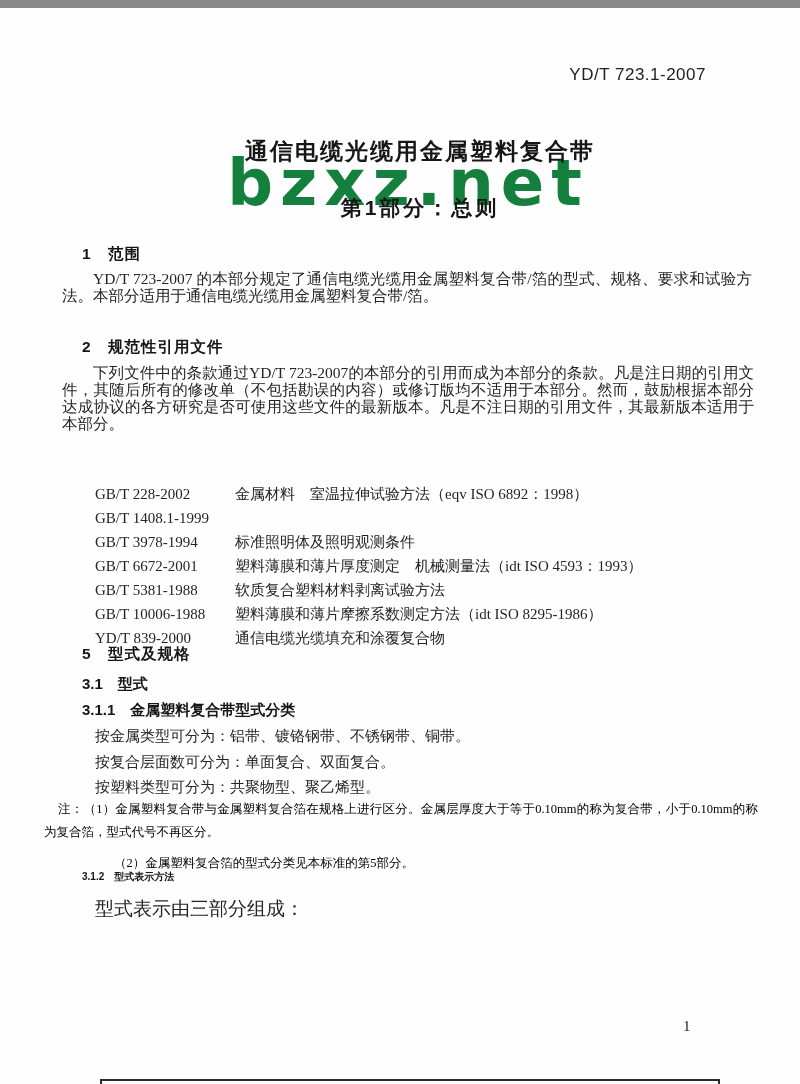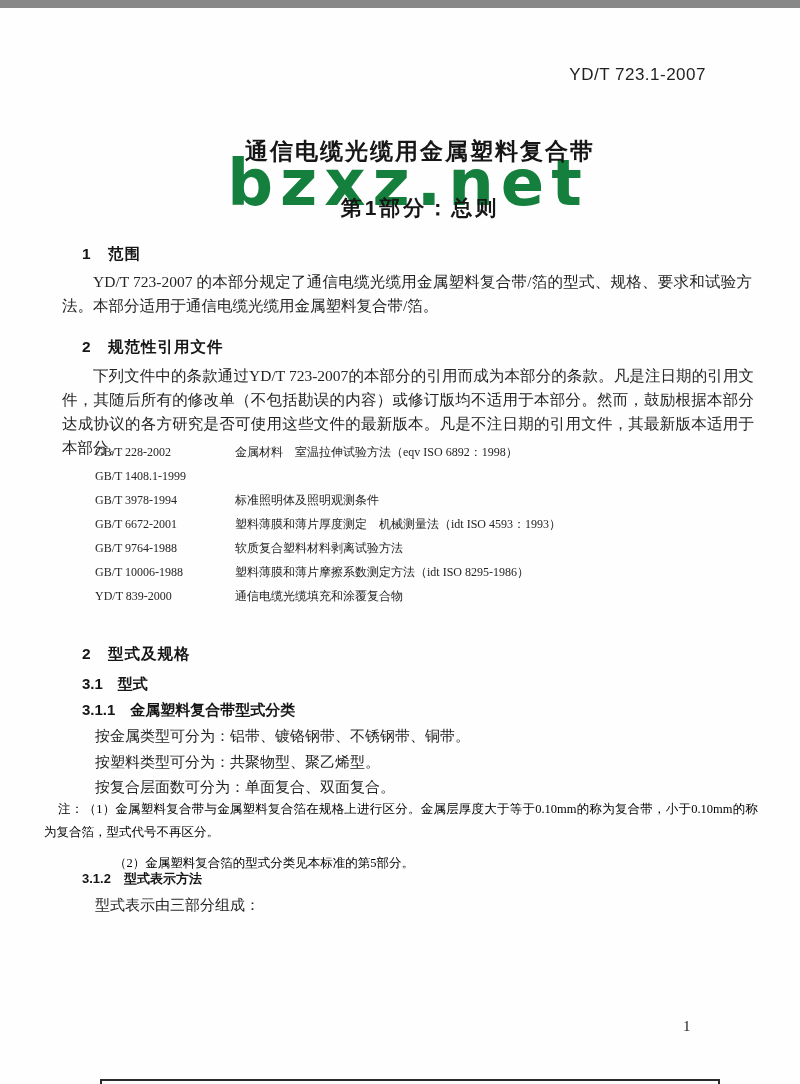--- a/index.html
+++ b/index.html
@@ -28,24 +28,24 @@
   .doc-title{
     top:128px;left:0;width:100%;text-align:center;
     font-size:23px;letter-spacing:2px;z-index:1;
   }
   .doc-subtitle{
     top:186px;left:0;width:100%;text-align:center;
     font-size:21px;letter-spacing:3px;z-index:1;
   }
   .h1{font-size:15.5px;letter-spacing:1px;text-align:right;}
   .para{
-    font-size:15.5px;line-height:24px;
+    font-size:15.5px;line-height:17px;
     text-align:justify;text-indent:2em;color:#242424;
   }
-  .reflist{top:432px;left:95px;width:660px;font-size:12px;color:#242424;}
+  .reflist{top:474px;left:95px;width:660px;font-size:15px;color:#242424;}
   .refrow{display:flex;height:24px;line-height:24px;}
   .refcode{width:140px;flex:0 0 140px;}
   .reftitle{flex:1;}
   .clslist{top:716px;left:95px;font-size:15px;line-height:25.5px;color:#242424;}
   .note{
     top:790px;left:44px;width:714px;
     font-size:12.5px;line-height:23px;color:#000000;text-align:justify;
   }
   .note .n1{text-indent:14px;margin:0;}
   .note .n2{margin:8px 0 0 0;padding-left:70px;}
@@ -83,48 +83,48 @@
     </div>
     <div class="refrow">
       <span class="refcode">GB/T 3978-1994</span>
       <span class="reftitle">标准照明体及照明观测条件</span>
     </div>
     <div class="refrow">
       <span class="refcode">GB/T 6672-2001</span>
       <span class="reftitle">塑料薄膜和薄片厚度测定　机械测量法（idt ISO 4593：1993）</span>
     </div>
     <div class="refrow">
-      <span class="refcode">GB/T 9764-1988</span>
+      <span class="refcode">GB/T 5381-1988</span>
       <span class="reftitle">软质复合塑料材料剥离试验方法</span>
     </div>
     <div class="refrow">
       <span class="refcode">GB/T 10006-1988</span>
       <span class="reftitle">塑料薄膜和薄片摩擦系数测定方法（idt ISO 8295-1986）</span>
     </div>
     <div class="refrow">
       <span class="refcode">YD/T 839-2000</span>
       <span class="reftitle">通信电缆光缆填充和涂覆复合物</span>
     </div>
   </div>
 
-  <div class="abs hd h1" style="top:636px;left:62px;">2　型式及规格</div>
+  <div class="abs hd h1" style="top:636px;left:62px;">5　型式及规格</div>
   <div class="abs hd" style="top:667px;left:62px;font-size:15px;">3.1　型式</div>
   <div class="abs hd" style="top:693px;left:62px;font-size:15px;">3.1.1　金属塑料复合带型式分类</div>
 
   <div class="abs clslist">
     <div>按金属类型可分为：铝带、镀铬钢带、不锈钢带、铜带。</div>
+    <div>按复合层面数可分为：单面复合、双面复合。</div>
     <div>按塑料类型可分为：共聚物型、聚乙烯型。</div>
-    <div>按复合层面数可分为：单面复合、双面复合。</div>
   </div>
 
   <div class="abs note">
     <p class="n1">注：（1）金属塑料复合带与金属塑料复合箔在规格上进行区分。金属层厚度大于等于0.10mm的称为复合带，小于0.10mm的称为复合箔，型式代号不再区分。</p>
     <p class="n2">（2）金属塑料复合箔的型式分类见本标准的第5部分。</p>
   </div>
 
-  <div class="abs hd" style="top:862px;left:62px;font-size:13px;">3.1.2　型式表示方法</div>
-  <div class="abs" style="top:888px;left:95px;font-size:15px;color:#242424;">型式表示由三部分组成：</div>
+  <div class="abs hd" style="top:862px;left:62px;font-size:10px;">3.1.2　型式表示方法</div>
+  <div class="abs" style="top:888px;left:95px;font-size:19px;color:#242424;">型式表示由三部分组成：</div>
 
   <div class="abs pgnum">1</div>
 
   <div class="abs bottom-box"></div>
 
 </div>
 
 </body></html>

